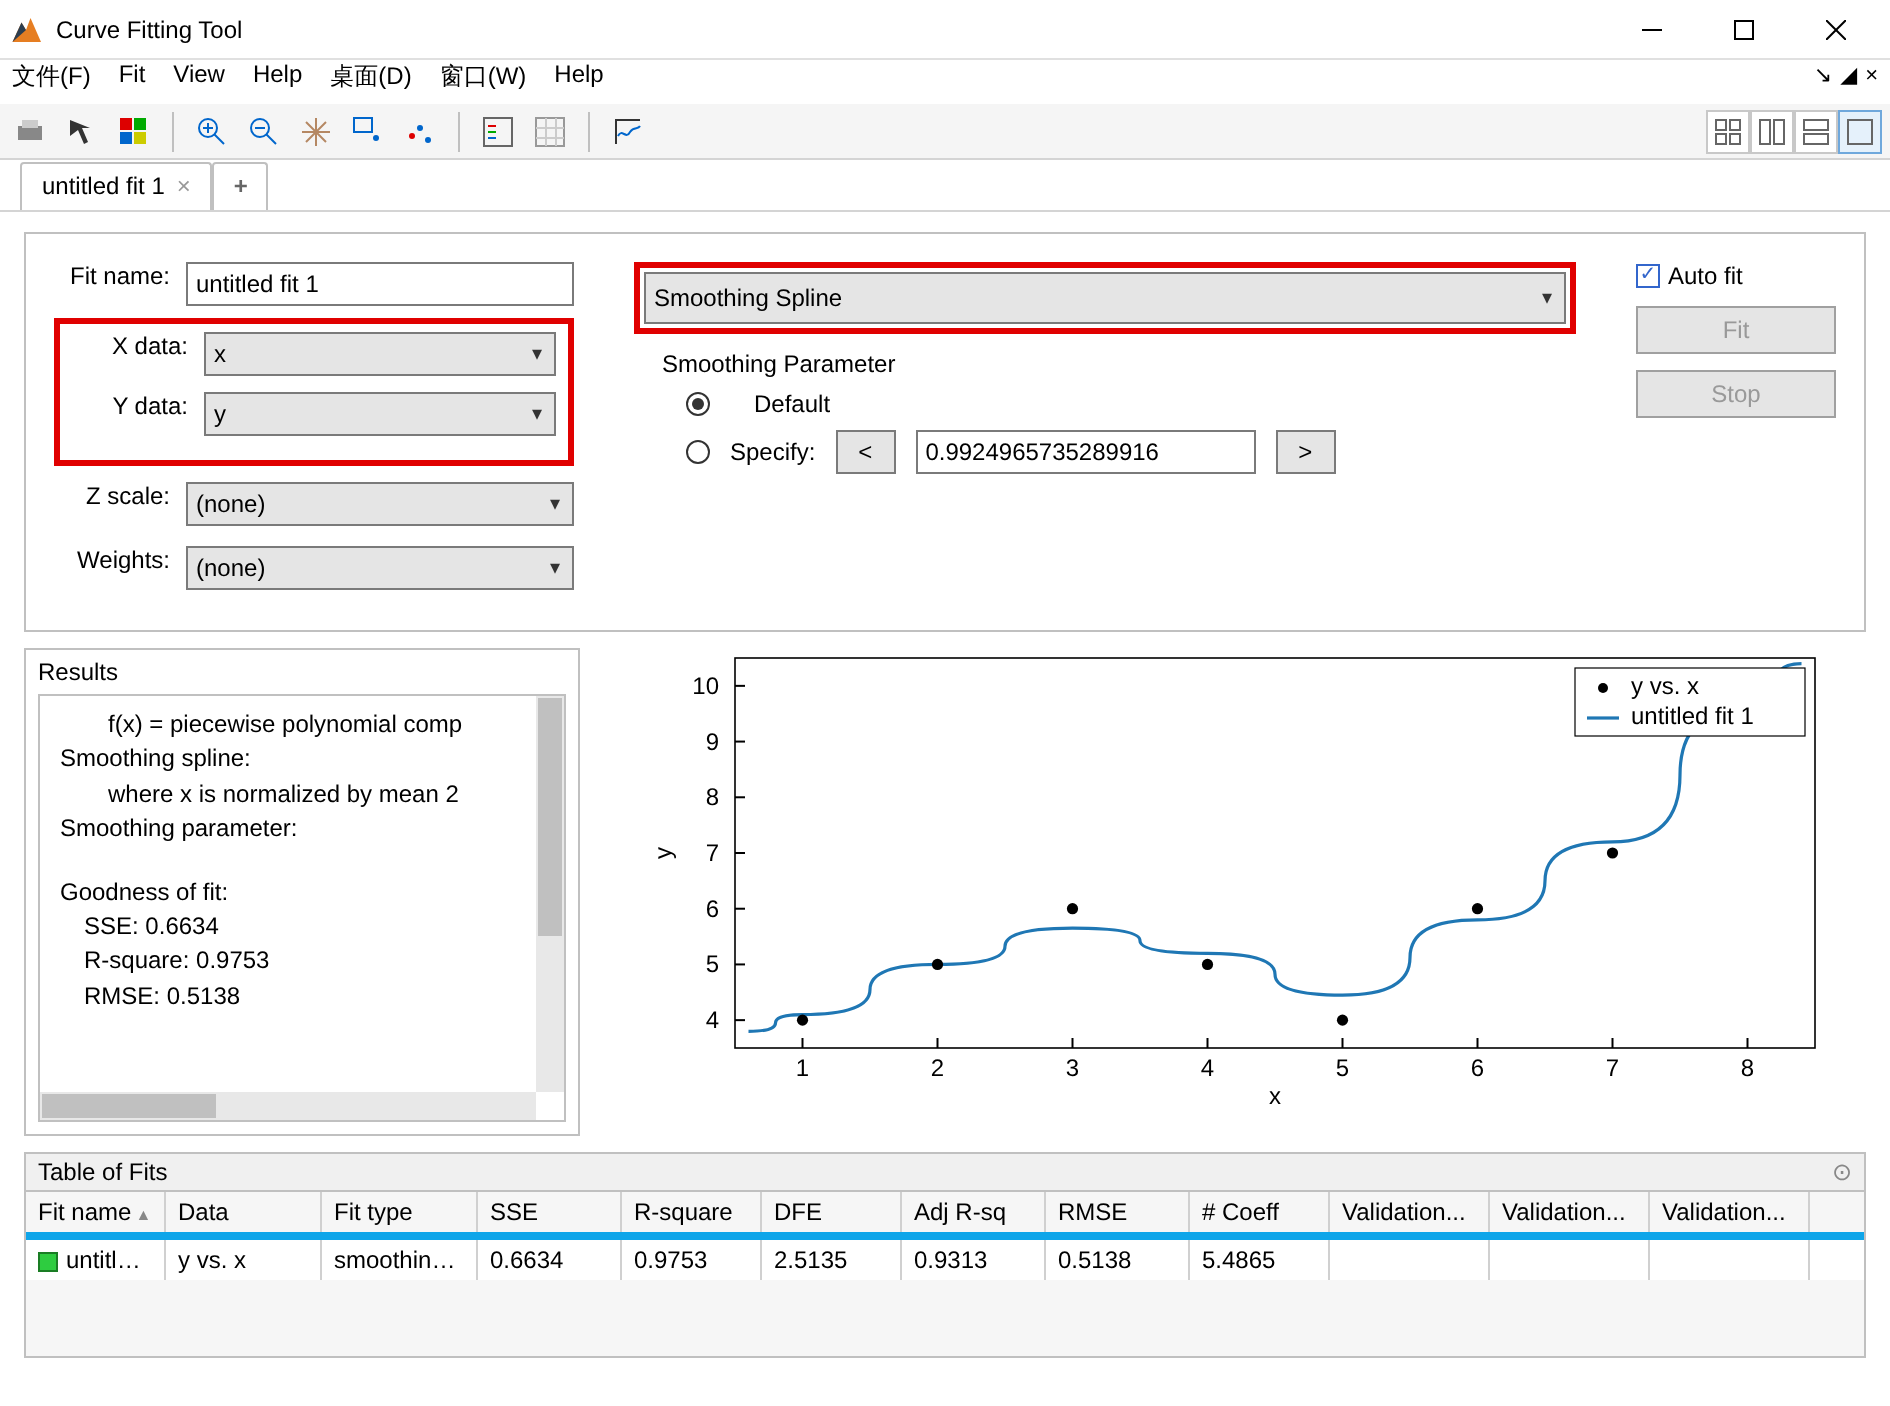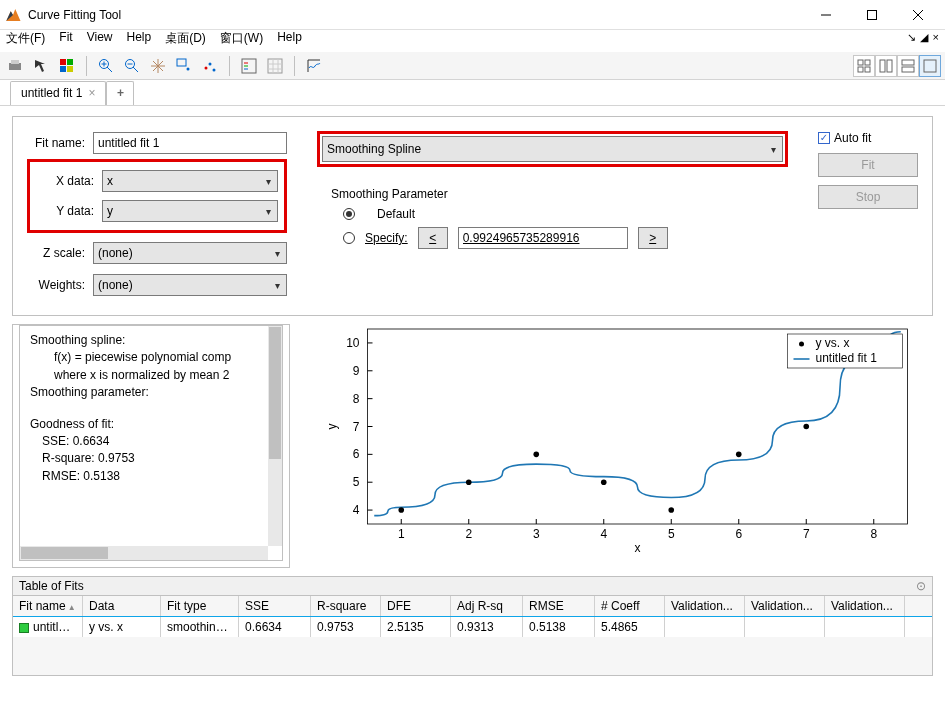--- a/index.html
+++ b/index.html
@@ -16,31 +16,31 @@
   .tb-btn { width:22px; height:22px; display:flex; align-items:center; justify-content:center; }
   .tb-right { margin-left:auto; display:flex; gap:0; }
   .tb-right .tb-btn { border:1px solid #c8c8c8; background:#fff; }
   .tb-right .tb-btn.active { background:#e5f1fb; border-color:#6fa8dc;}
   .tabstrip { display:flex; align-items:center; height:26px; padding-left:10px; border-bottom:1px solid #d4d4d4; background:#fff;}
   .tab { display:flex; align-items:center; gap:6px; padding:0 10px; height:24px; border:1px solid #c0c0c0; border-bottom:none; background:#fff; border-top-left-radius:2px; border-top-right-radius:2px;}
   .tab.add { width:28px; justify-content:center; padding:0; font-weight:bold; color:#666;}
   .body { padding:10px 12px 0 12px; display:flex; flex-direction:column; gap:8px;}
   .top-panel { display:flex; gap:30px; border:1px solid #c0c0c0; padding:14px 14px 18px 14px;}
   .col-left { width:260px; display:flex; flex-direction:column; gap:8px;}
-  .form-row { display:flex; align-items:center; gap:8px; height:24px;}
+  .form-row { display:flex; align-items:flex-start; gap:8px; height:24px;}
   .form-row label { width:58px; text-align:right; }
   .text-input { flex:1; height:22px; border:1px solid #7a7a7a; padding:0 4px; }
   .combo { position:relative; flex:1; height:22px; border:1px solid #7a7a7a; background:#e5e5e5; padding:0 4px; display:flex; align-items:center;}
   .combo .chev { position:absolute; right:6px; font-size:10px; color:#333;}
   .red-box { border:3px solid #e00000; padding:4px 6px; margin-top:-4px;}
   .red-box .form-row { height:30px; }
   .col-mid { flex:1; display:flex; flex-direction:column; gap:8px;}
   .fit-type-combo { border:3px solid #e00000; padding:2px;}
   .fit-type-combo .combo { background:#e5e5e5; height:26px;}
-  .param-block { padding-left:14px; display:flex; flex-direction:column; gap:6px; margin-top:12px;}
+  .param-block { padding-left:14px; display:flex; flex-direction:column; gap:6px; margin-top:0;}
   .param-title { font-size:12px; }
   .radio-row { display:flex; align-items:center; gap:22px; }
   .radio { width:12px; height:12px; border:1px solid #333; border-radius:50%; background:#fff; display:inline-flex; align-items:center; justify-content:center;}
   .radio.checked::after { content:""; width:6px; height:6px; border-radius:50%; background:#333;}
   .btn-small { width:30px; height:22px; border:1px solid #7a7a7a; background:#e5e5e5; text-align:center; line-height:20px;}
   .num-input { height:22px; border:1px solid #7a7a7a; padding:0 4px; width:170px;}
   .cb-row { display:flex; align-items:center; gap:4px;}
   .cb { width:12px; height:12px; border:1px solid #3366cc; background:#fff; display:inline-flex; align-items:center; justify-content:center; color:#3366cc; font-size:10px; line-height:1;}
   .cb.checked::after { content:"✓";}
   .dotted-sel { border:1px dotted #3366cc; padding:0 2px;}
@@ -54,21 +54,21 @@
   .results-body .vscroll .thumb { position:absolute; left:1px; right:1px; top:1px; height:60%; background:#c0c0c0;}
   .results-body .hscroll { position:absolute; left:0; right:14px; bottom:0; height:14px; background:#e8e8e8;}
   .results-body .hscroll .thumb { position:absolute; top:1px; bottom:1px; left:1px; width:35%; background:#c0c0c0;}
   .plot-wrap { flex:1; position:relative;}
   .plot-svg { width:100%; height:232px;}
   .table-fits { border:1px solid #c0c0c0;}
   .tf-title { display:flex; padding:2px 6px; background:#f0f0f0; border-bottom:1px solid #c0c0c0;}
   .tf-title .sp { flex:1;}
   .tf-header { display:flex; background:#f6f6f6;}
   .tf-header div, .tf-row div { padding:3px 6px; border-right:1px solid #d0d0d0; overflow:hidden; white-space:nowrap; text-overflow:ellipsis;}
-  .tf-header { border-bottom:1px solid #0ea5e9;}
+  .tf-header { border-bottom:4px solid #0ea5e9;}
   .tf-row { display:flex;}
   .c0{width:70px} .c1{width:78px} .c2{width:78px} .c3{width:72px} .c4{width:70px} .c5{width:70px} .c6{width:72px} .c7{width:72px} .c8{width:70px} .c9{width:80px} .c10{width:80px} .c11{width:80px}
   .tf-row .c0 .sq{display:inline-block;width:10px;height:10px;background:#2ecc40;border:1px solid #1a7d24;margin-right:4px;vertical-align:middle;}
   .tf-blank { height:38px; background:#f6f6f6;}
   .tf-header .c0 .sort{font-size:8px; color:#888; margin-left:2px;}
 </style>
 </head>
 <body>
 
 <div class="titlebar">
@@ -267,21 +267,21 @@
             <span>Smoothing Spline</span>
             <span class="chev">▾</span>
           </div>
       </div>
       <div class="param-block">
         <div class="param-title">Smoothing Parameter</div>
         <div class="radio-row" style="padding-left:12px">
           <span class="radio checked"></span>
           <span>Default</span>
         </div>
-        <div class="radio-row" style="padding-left:12px; gap:10px;text-decoration:underline;">
+        <div class="radio-row" style="padding-left:12px; gap:10px;">
           <span class="radio"></span>
           <span>Specify:</span>
           <div class="btn-small">&lt;</div>
           <input class="num-input" value="0.9924965735289916" style="">
           <div class="btn-small">&gt;</div>
         </div>
       </div>
     </div>
 
     <div class="col-right">
@@ -289,23 +289,24 @@
         <span class="cb checked"></span>
         <span>Auto fit</span>
       </div>
       <div class="btn">Fit</div>
       <div class="btn">Stop</div>
     </div>
   </div>
 
   <div class="mid-panel">
     <div class="results-box">
+      <div class="results-title">Results</div>
       <div class="results-body">
+        <div style="padding-left:24px">f(x) = piecewise polynomial comp</div>
         <div>Smoothing spline:</div>
-        <div style="padding-left:24px">f(x) = piecewise polynomial comp</div>
         <div style="padding-left:24px">where x is normalized by mean 2</div>
         <div>Smoothing parameter:</div>
         <div style="height:14px"></div>
         <div>Goodness of fit:</div>
         <div style="padding-left:12px">SSE: 0.6634</div>
         <div style="padding-left:12px">R-square: 0.9753</div>
         <div style="padding-left:12px">RMSE: 0.5138</div>
         <div class="vscroll">
             <div class="thumb"></div>
           </div>

